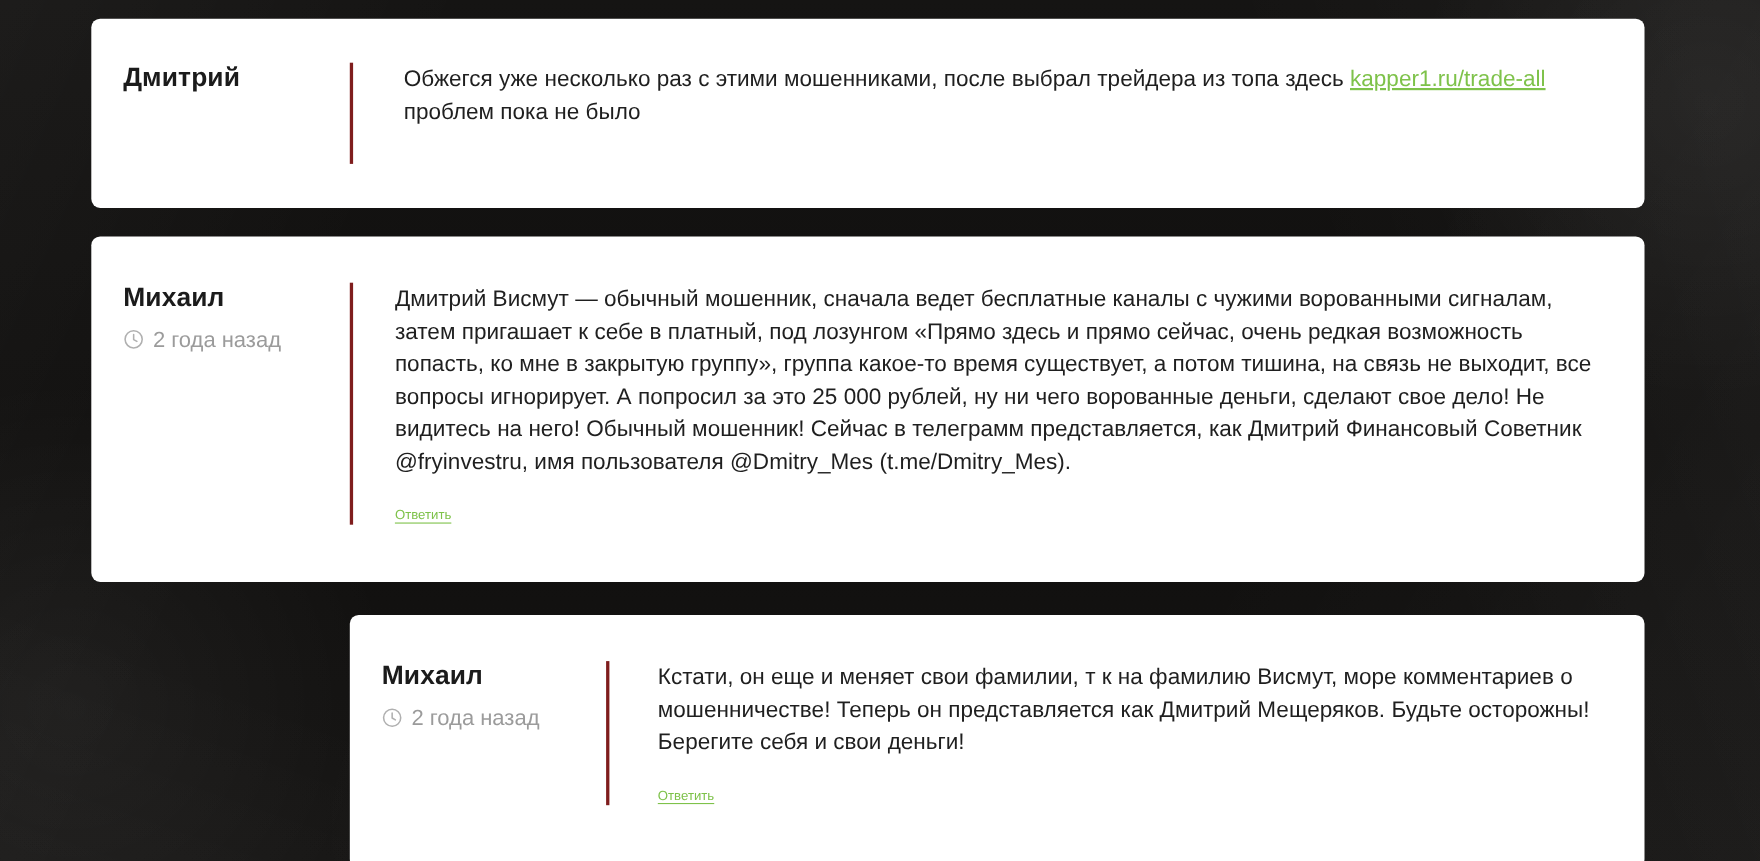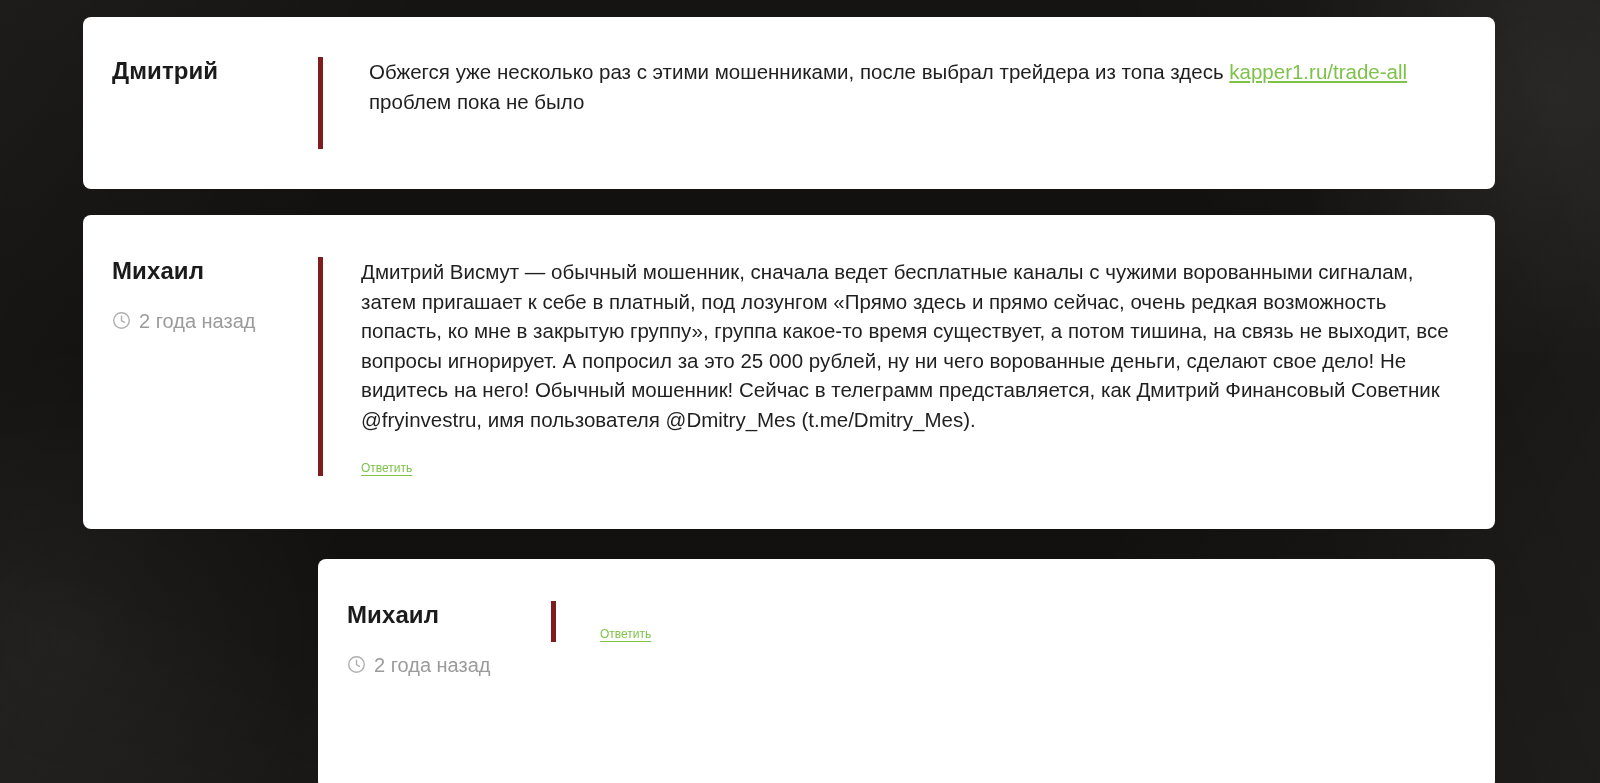--- a/index.html
+++ b/index.html
@@ -54,39 +54,39 @@
     font-weight: bold;
     color: #1b1b1b;
     line-height: 1.2;
     letter-spacing: 0.1px;
   }
 
   .date-row {
     display: flex;
     align-items: center;
     gap: 8px;
-    margin-top: 25px;
+    margin-top: 13px;
     text-align: right;
   }
 
   .clock-icon {
     display: inline-block;
     width: 19px;
     height: 19px;
     flex: none;
   }
 
   .date-text {
     font-size: 20px;
     color: #9b9b9b;
     line-height: 1;
   }
 
   .body-col {
-    border-left: 5px solid #7f1d1d;
+    border-left: 3px solid #7f1d1d;
     box-sizing: border-box;
     flex: 1 1 auto;
   }
 
   .body-text {
     font-size: 20.5px;
     line-height: 29.5px;
     color: #1f1f1f;
   }
 
@@ -185,18 +185,19 @@
           <span class="clock-icon">
             <svg width="19" height="19" viewBox="0 0 20 20" fill="none" xmlns="http://www.w3.org/2000/svg">
               <circle cx="10" cy="10" r="8.2" stroke="#b0b0b0" stroke-width="1.5"></circle>
               <path d="M10 5.4V10.2L13.1 12" stroke="#b0b0b0" stroke-width="1.5" stroke-linecap="round" stroke-linejoin="round"></path>
             </svg>
           </span>
           <span class="date-text">2 года назад</span>
         </div>
       </div>
       <div class="body-col">
+        <div class="body-text">Кстати, он еще и меняет свои фамилии, т к на фамилию Висмут, море комментариев о мошенничестве! Теперь он представляется как Дмитрий Мещеряков. Будьте осторожны! Берегите себя и свои деньги!</div>
         <a class="reply-link" href="#">Ответить</a>
       </div>
     </div>
   </div>
 
 </div>
 
 </body></html>

